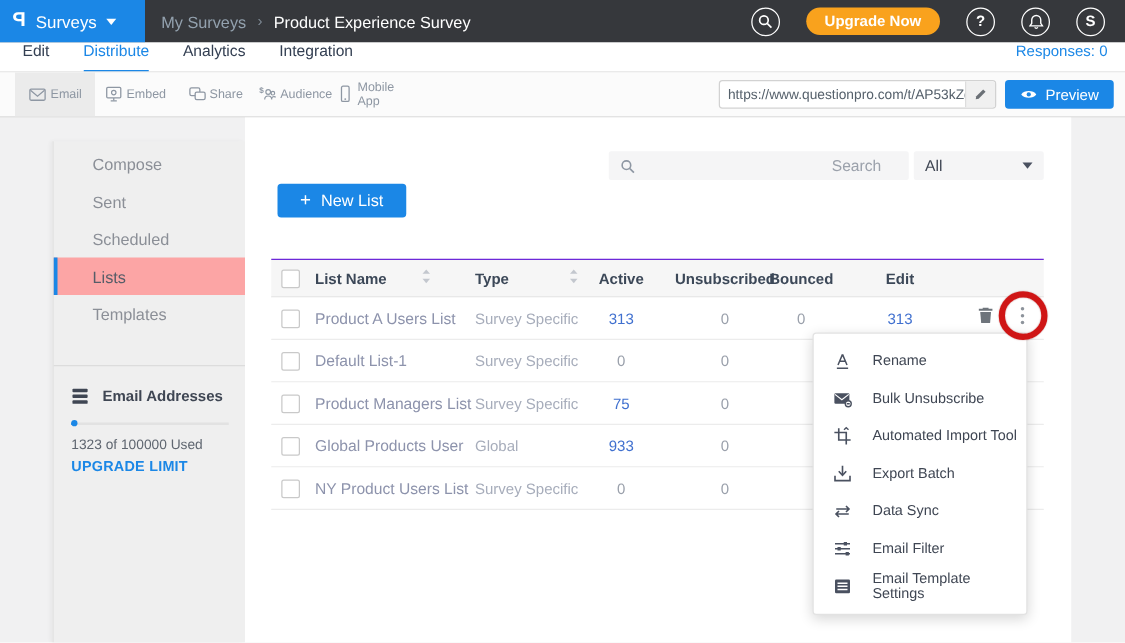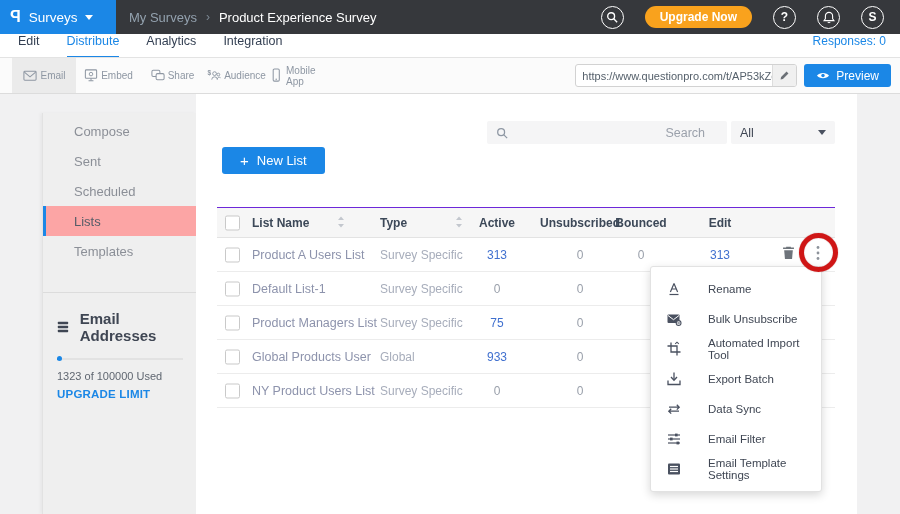--- a/index.html
+++ b/index.html
@@ -39,21 +39,21 @@
   .url-edit { width:24px; height:100%; background:#f0f0f0; border-left:1px solid #ddd; display:flex; align-items:center; justify-content:center; cursor:pointer; }
   .preview-btn { height:23px; background:#1b87e6; border-radius:3px; color:#fff; font-size:12px; display:flex; align-items:center; gap:6px; padding:0 12px; cursor:pointer; }
 
   
   .sidebar { position:absolute; left:42px; top:113px; width:154px; height:401px; background:#efefef; border-left:1px solid #e2e2e2; box-shadow:-2px 0 3px rgba(0,0,0,0.04); padding-top:3px; }
   .side-item { height:30px; display:flex; align-items:center; padding-left:28px; font-size:13px; color:#8b8f97; cursor:pointer; border-left:3px solid transparent; }
   .side-item.active { background:#fca5a5; color:#565d68; border-left:3px solid #1b87e6; }
   .side-divider { border-top:1px solid #dcdcdc; margin-top:26px; }
   .email-sec { padding:17px 14px 0 14px; }
   .email-head { display:flex; align-items:center; gap:10px; }
-  .email-title { font-size:15px; font-weight:bold; color:#3f4653; }
+  .email-title { font-size:12px; font-weight:bold; color:#3f4653; }
   .usage-track { margin-top:14px; height:2px; background:#e2e2e2; position:relative; width:126px; }
   .usage-fill { position:absolute; left:0; top:0; height:2px; background:#1b87e6; }
   .usage-dot { position:absolute; top:-2px; width:5px; height:5px; border-radius:50%; background:#1b87e6; }
   .usage-text { margin-top:10px; font-size:11px; color:#5f6670; }
   .upgrade-limit { margin-top:6px; font-size:11.5px; font-weight:bold; color:#1b87e6; letter-spacing:0.2px; cursor:pointer; }
 
   
   .main { position:absolute; left:196px; top:94px; width:661px; height:420px; background:#fff; }
   .search-box { position:absolute; left:291px; top:27px; width:240px; height:23px; background:#f5f5f6; border-radius:2px; display:flex; align-items:center; padding-left:9px; gap:7px; }
   .search-box input { border:none; outline:none; background:transparent; font-size:12.5px; color:#3f4653; font-family:"Liberation Sans",sans-serif; width:190px;text-align:right; }
@@ -80,21 +80,21 @@
   .checkbox { width:15px; height:15px; background:#fff; border:1px solid #c9c9c9; border-radius:2px; display:block; cursor:pointer; }
   .row-name { font-size:12.5px; color:#8d93ac; cursor:pointer; }
   .row-type { font-size:12px; color:#a7adbb; }
   .num { font-size:12px; color:#4070cf; }
   .num.zero { color:#9aa0ab; }
   .c-trash { left:564px; cursor:pointer; }
   .c-dots  { left:594px; width:14px; text-align:center; cursor:pointer; }
 
   
   .ctx-menu { position:absolute; left:650px; top:266px; width:172px; background:#fff; border:1px solid #e2e2e2; border-radius:3px; box-shadow:0 3px 10px rgba(0,0,0,0.16); padding:7px 0; z-index:5; }
-  .ctx-item { height:30px; display:flex; align-items:center; gap:26px; padding-left:15px; font-size:11.5px; color:#3f4653; cursor:pointer; }
+  .ctx-item { height:30px; display:flex; align-items:center; gap:16px; padding-left:15px; font-size:11.5px; color:#3f4653; cursor:pointer; }
   .ctx-item .micon { width:16px; display:flex; justify-content:center; }
 
   
   .red-ring { position:absolute; left:799px; top:233px; width:39px; height:39px; border:5px solid #cf1616; border-radius:50%; box-shadow:0 0 1px rgba(120,0,0,.6), inset 0 0 1px rgba(120,0,0,.6); z-index:6; pointer-events:none; }
 </style>
 </head>
 <body>
 
 <div class="screen">
 

